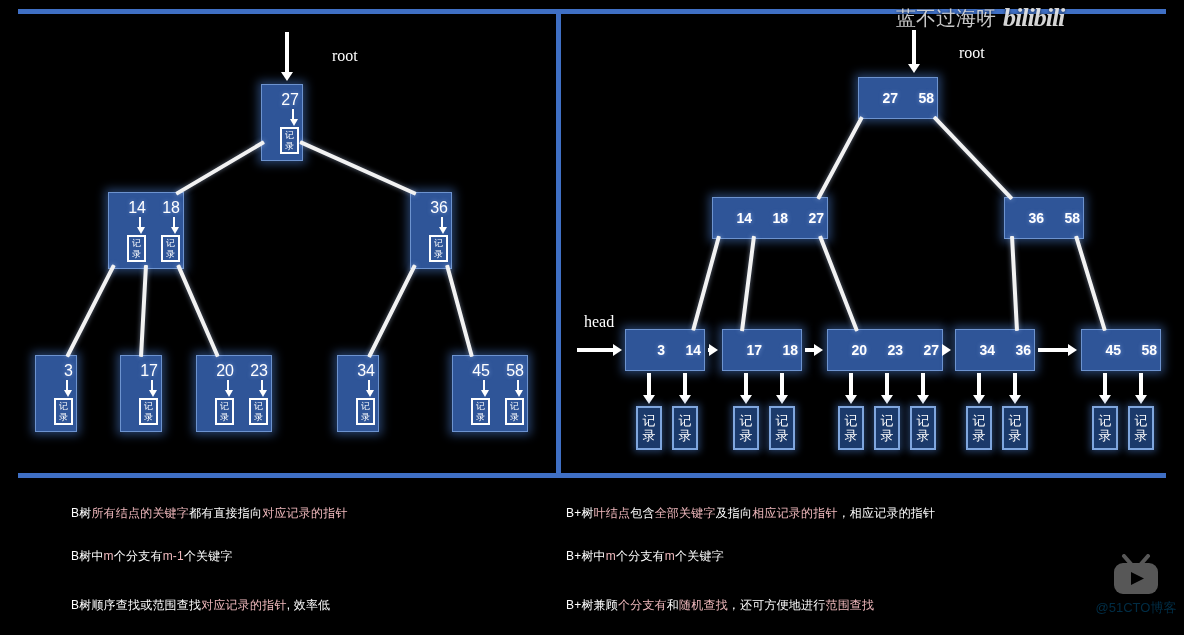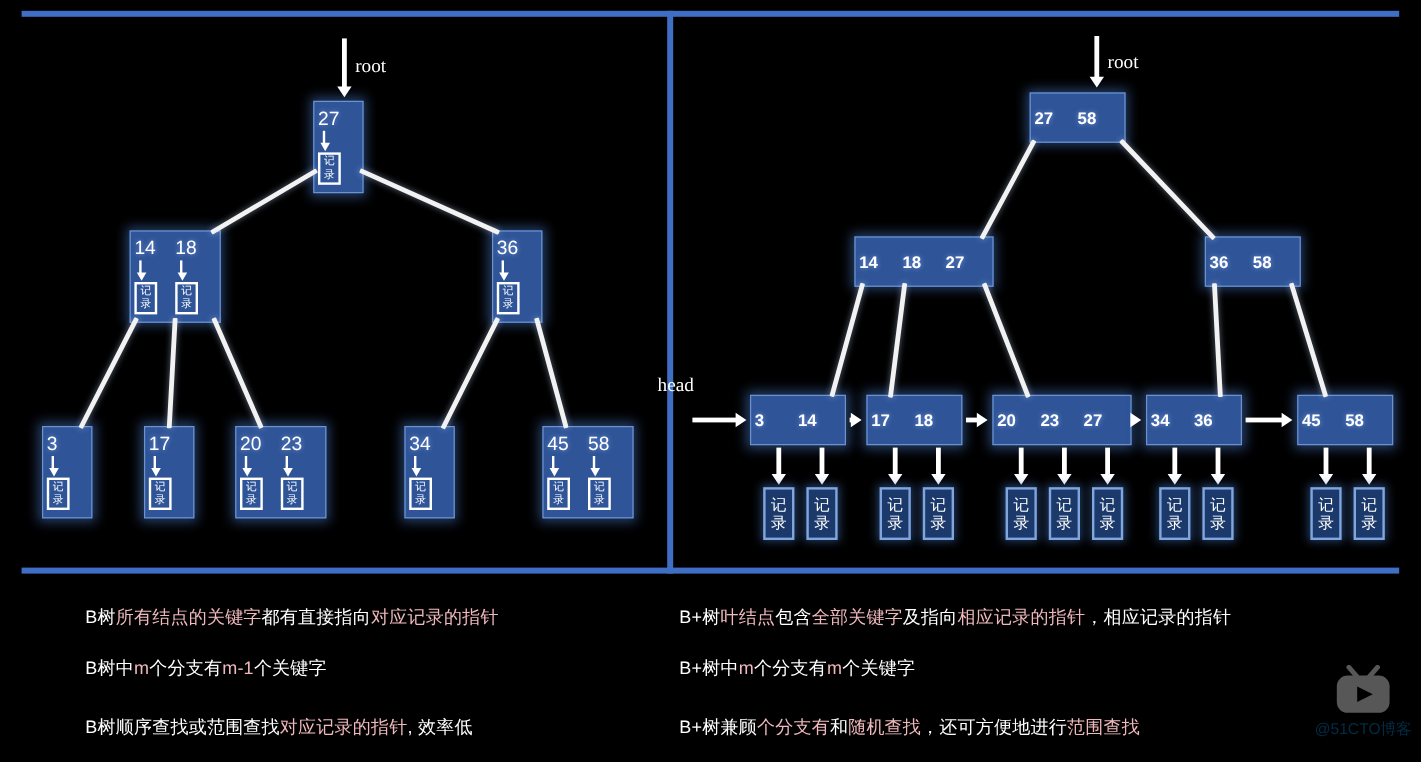--- a/index.html
+++ b/index.html
@@ -43,21 +43,21 @@
 
   
   .node{
     position:absolute;background:#2f5598;border:1px solid #6d93cf;
     box-shadow:0 0 9px 3px rgba(70,115,190,.55);
     display:flex;align-items:flex-start;justify-content:center;
     box-sizing:border-box;
   }
   .node.plain{align-items:center;}
   .cell{
-    display:flex;flex-direction:column;align-items:flex-start;
+    display:flex;flex-direction:column;align-items:flex-end;
   }
   .key{
     font-size:16px;color:#fff;line-height:17px;
     text-shadow:0 0 4px rgba(160,190,255,.6);font-weight:400;
   }
   .key.small{font-size:14px;font-weight:700;}
   .ptr-arrow{
     width:11px;height:18px;position:relative;margin-top:1px;
   }
   .ptr-arrow::before{
@@ -97,38 +97,42 @@
   }
   .right-arrow{position:absolute;}
   .right-arrow .shaft{position:absolute;left:0;top:0;height:4px;background:#fff;}
   .right-arrow .head{
     position:absolute;top:-4px;
     border-top:6px solid transparent;border-bottom:6px solid transparent;
     border-left:9px solid #fff;
   }
   .lbl{
     position:absolute;font-family:"Liberation Serif","DejaVu Serif",serif;
-    font-size:16px;color:#fff;white-space:nowrap;
-  }
-
-  
-  .bullet{position:absolute;font-size:15px;white-space:nowrap;letter-spacing:.2px;}
+    font-size:16px;color:#fff;white-space:nowrap;margin-left:36px;
+  }
+
+  
+  .bullet{position:absolute;font-size:12px;white-space:nowrap;letter-spacing:.2px;}
   .w{color:#ffffff;}
   .p{color:#f0b9bd;}
 </style>
 </head>
 <body>
 
 <div id="stage">
 
   <div class="divider" id="top-rule"></div>
   <div class="divider" id="mid-rule"></div>
   <div class="divider" id="vert-rule"></div>
 
 
+  <div id="watermark-top">
+    <span>蓝不过海呀</span>
+    <span class="bili">bilibili</span>
+  </div>
 
   <div id="watermark-bottom">
     <svg width="52" height="44" viewBox="0 0 52 44">
       <path d="M14 2 L21 10 M38 2 L31 10" stroke="#cfcfcf" stroke-width="4" stroke-linecap="round" fill="none"></path>
       <rect x="4" y="9" width="44" height="31" rx="9" fill="#cfcfcf"></rect>
       <path d="M21 18 L34 24.5 L21 31 Z" fill="#000"></path>
     </svg>
     <div class="cap">@51CTO博客</div>
   </div>
 

